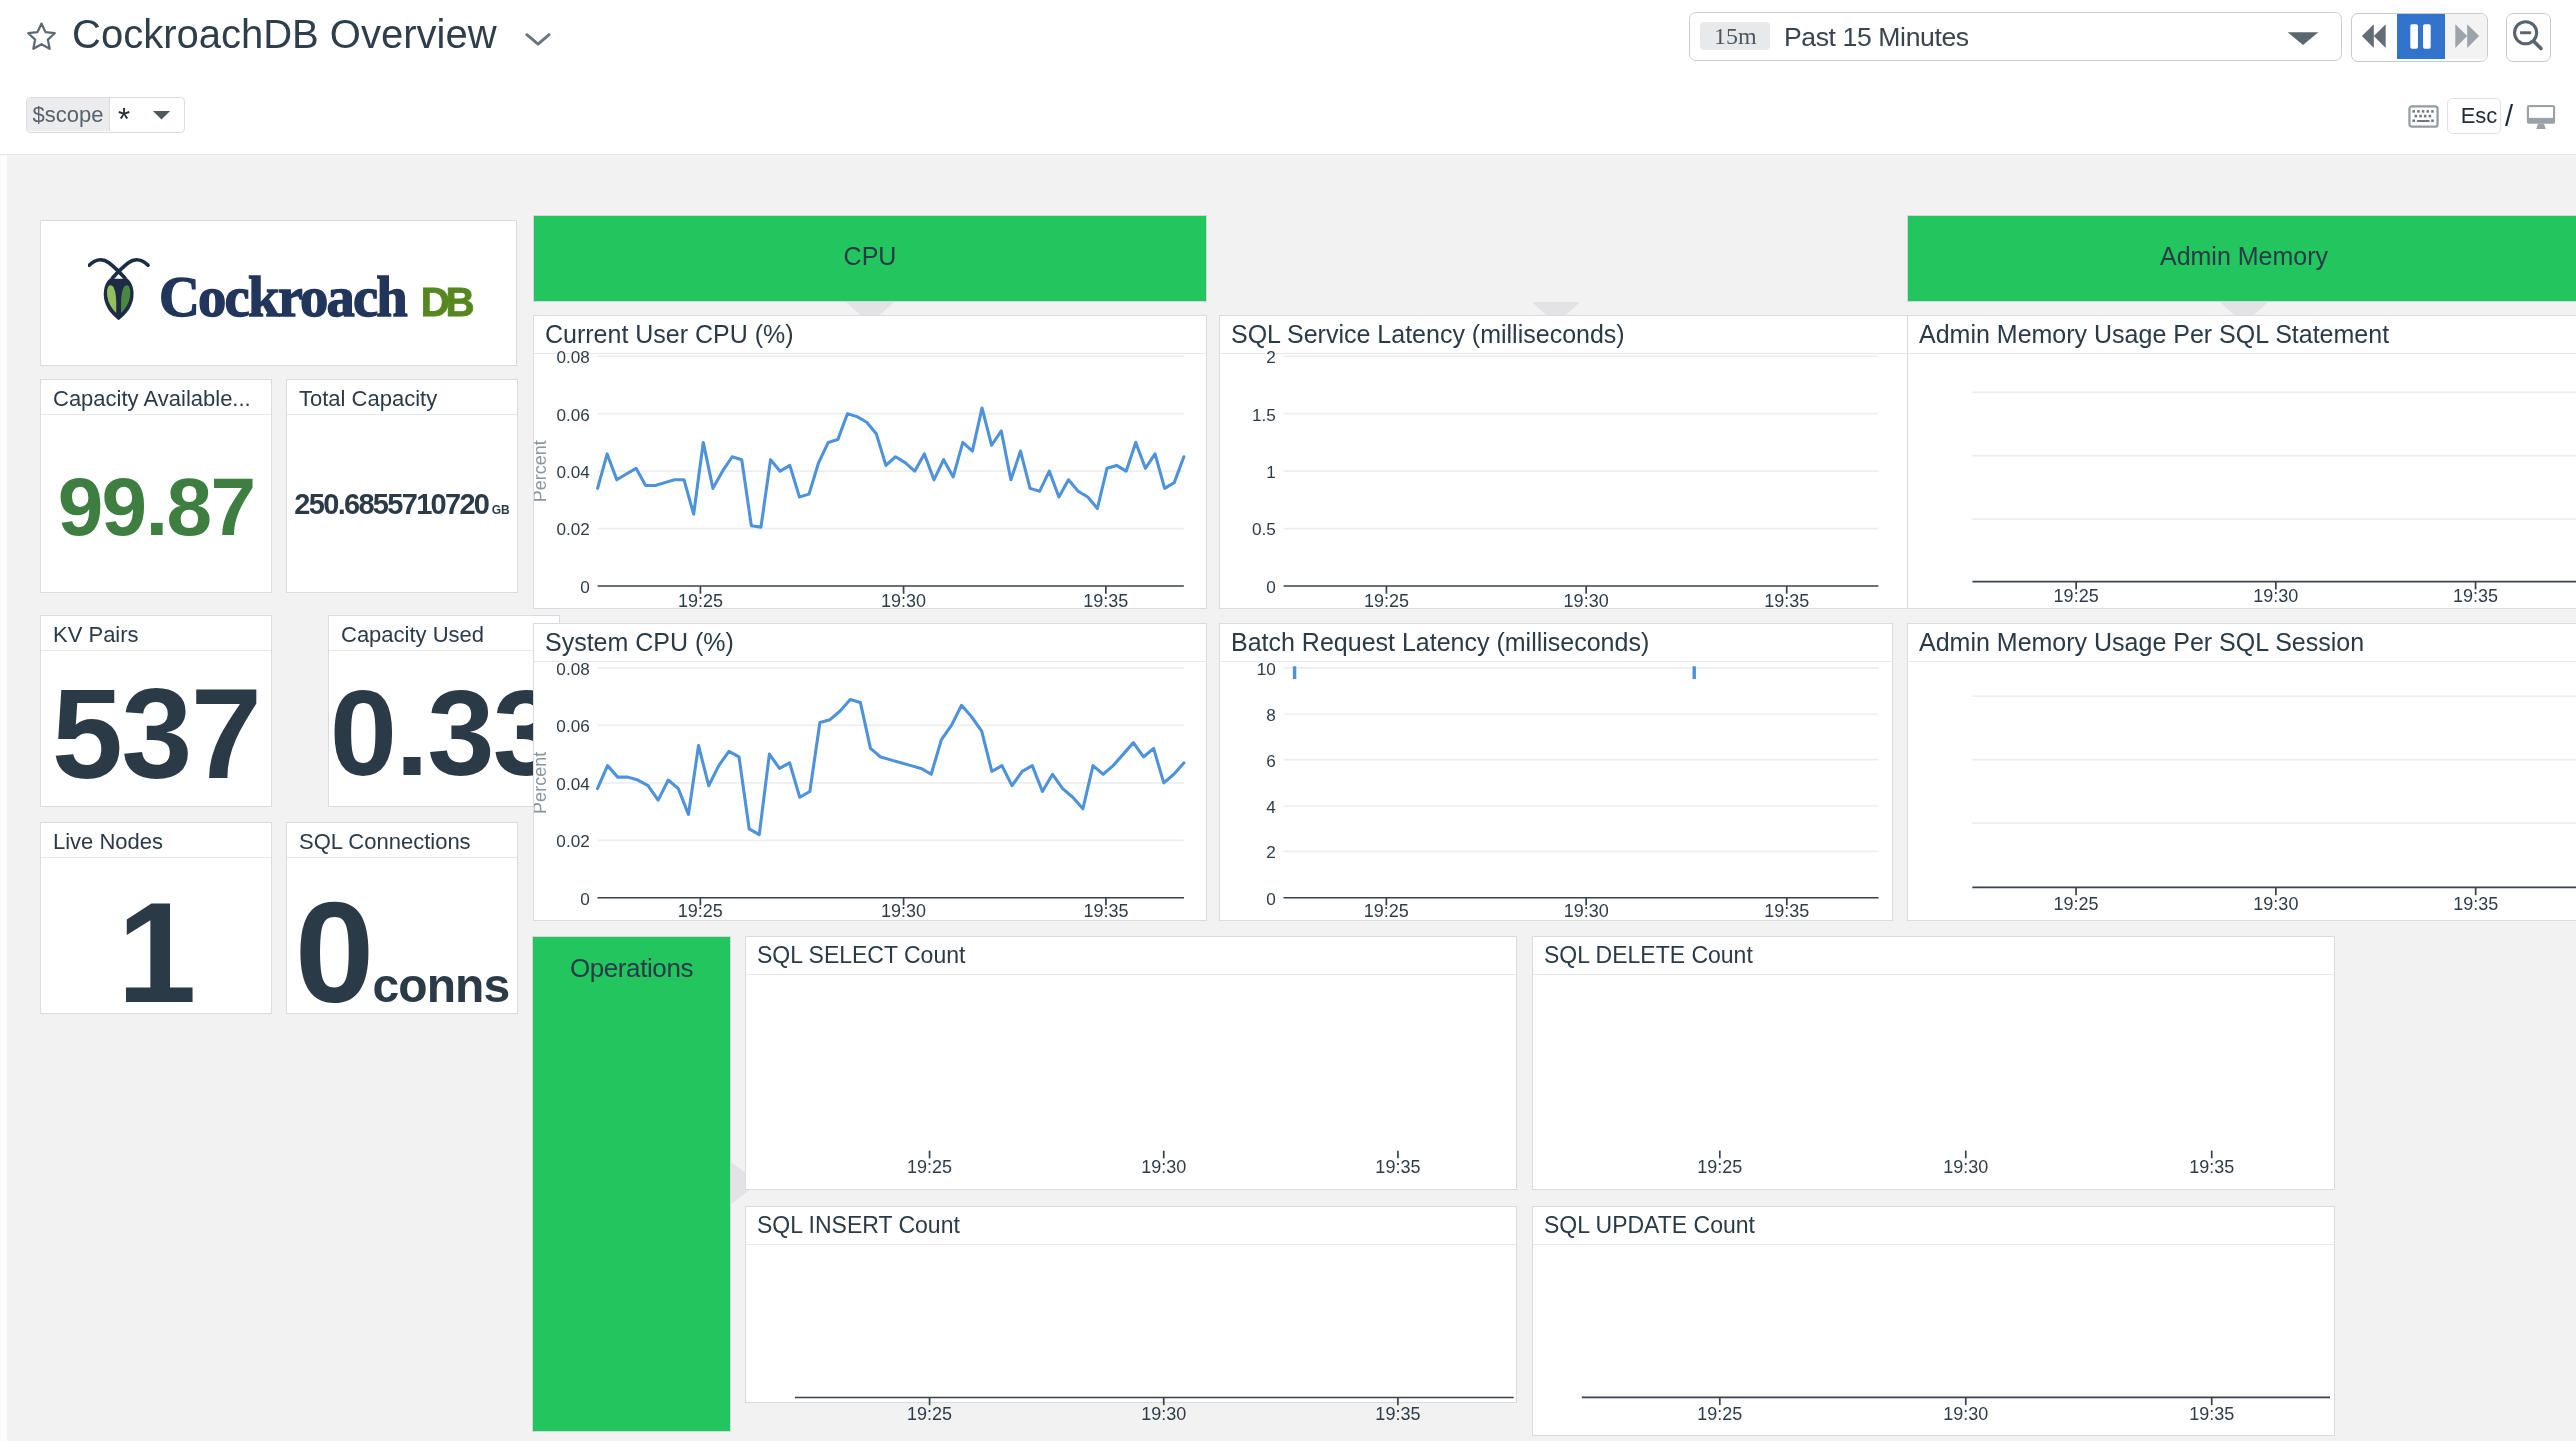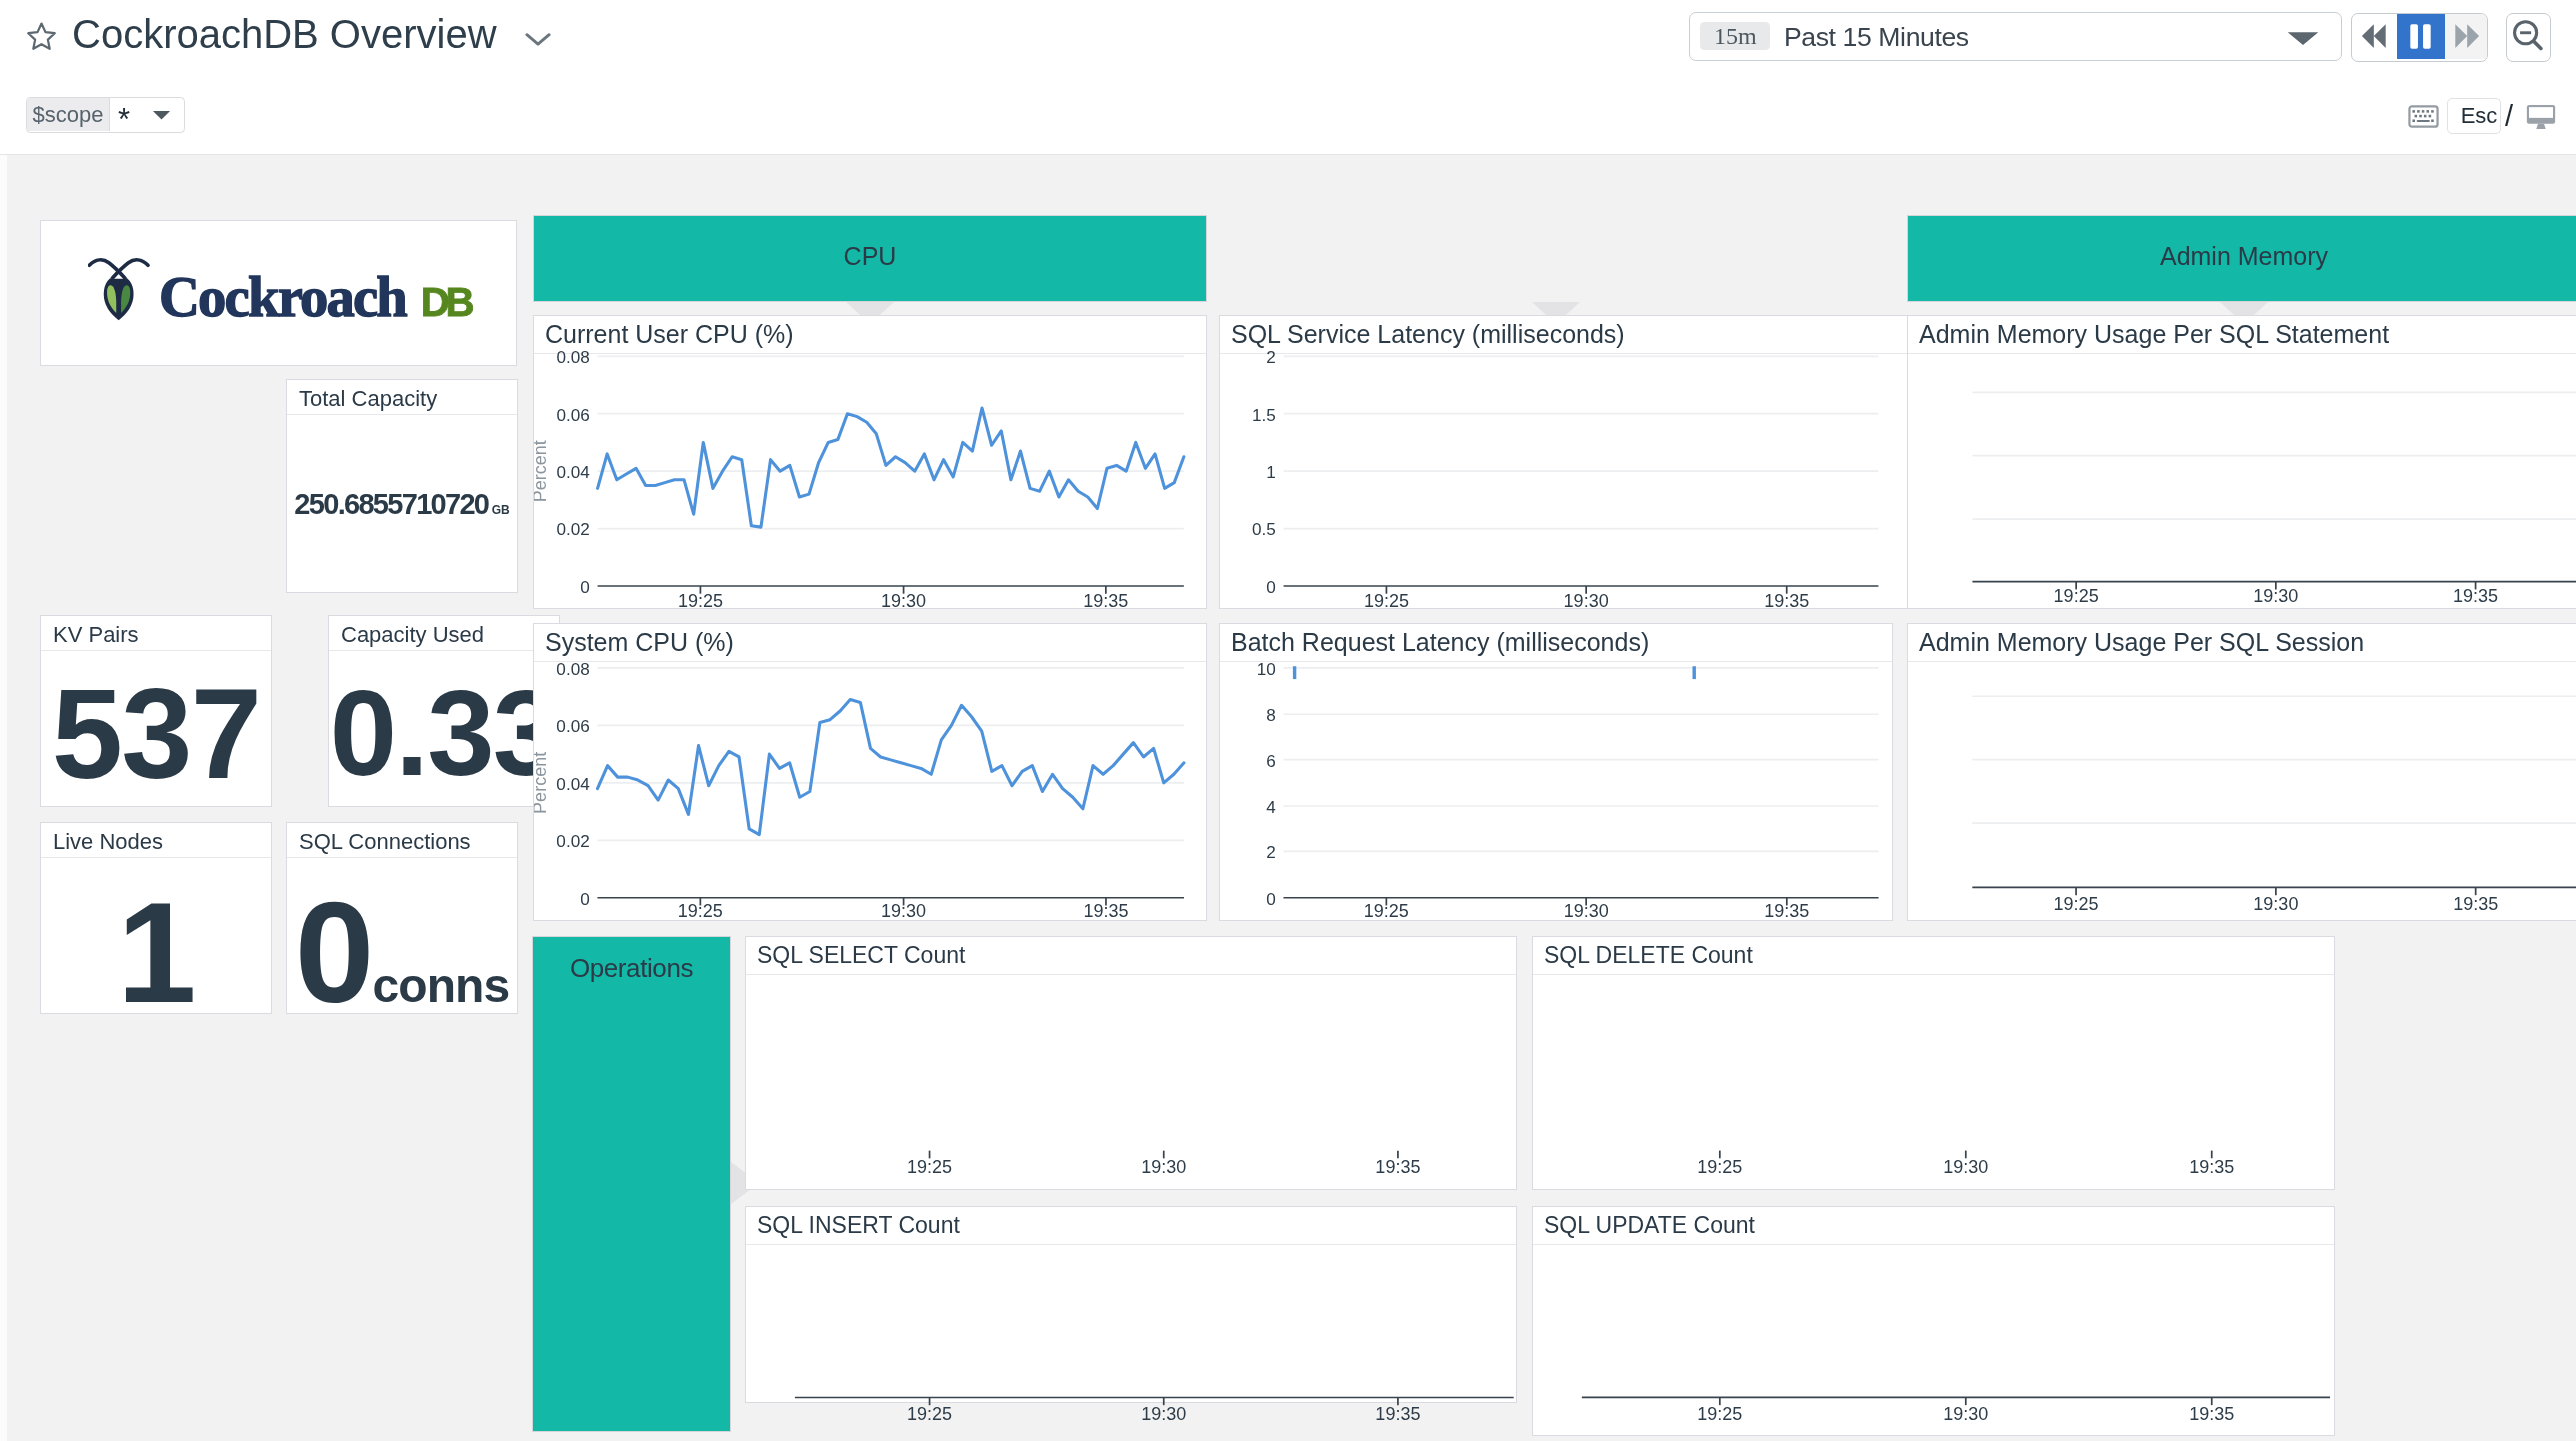--- a/index.html
+++ b/index.html
@@ -2,21 +2,21 @@
 <html style="font-size:13.7px"><head><meta charset="utf-8">
 <style>
 * { margin:0; padding:0; box-sizing:border-box; }
 html,body { width:2576px; height:1441px; overflow:hidden; background:#f2f2f3;
   font-family:"Liberation Sans", sans-serif; }
 #page { position:relative; width:2576px; height:1441px; }
 .abs { position:absolute; }
 .card { position:absolute; background:#fff; border:1.7px solid #dadae0; }
 .ctitle { position:absolute; left:0; right:0; top:0; border-bottom:1.7px solid #e7e7ec;
   color:#2b3a47; white-space:nowrap; overflow:hidden; }
-.ghdr { position:absolute; background:#14b8a6; border:1.7px solid #d5d5da;
+.ghdr { position:absolute; background:#22c55e; border:1.7px solid #d5d5da;
   color:#2b3a47; text-align:center; }
 svg { position:absolute; left:0; top:0; display:block; }
 </style></head><body>
 <div id="page">
 
 <div class="abs" style="left:0;top:0;width:2576px;height:155px;background:#fff;border-bottom:1.7px solid #e5e5e7"></div>
 <svg class="abs" style="left:25px;top:20.6px" width="33" height="31" viewBox="0 0 38 36">
 <path d="M19 3 L23.6 12.9 L34.4 14.2 L26.4 21.6 L28.5 32.3 L19 27 L9.5 32.3 L11.6 21.6 L3.6 14.2 L14.4 12.9 Z" fill="none" stroke="#5d6972" stroke-width="2.6" stroke-linejoin="round"></path>
     </svg>
 <div class="abs" style="left:72px;top:12px;font-size:40px;color:#2f3e4b;">CockroachDB Overview</div>
@@ -92,20 +92,24 @@
 <path d="M36,18.8 L44.8,28.9 L27.2,28.9 Z" fill="#ffffff"></path>
 <path d="M33.2,69 C27,63 21.8,55 22.4,43 C22.8,37.3 25.8,35 28.9,37.5 C31.6,40 33.2,48 33.2,58 Z" fill="#92c05c"></path>
 <path d="M38.8,69 C45,63 50.2,55 49.6,43 C49.2,37.3 46.2,35 43.1,37.5 C40.4,40 38.8,48 38.8,58 Z" fill="#4a8742"></path>
 <path d="M1.5,13 C9,5.5 17.5,4.8 24.5,10 C30.5,14.6 36.5,20.5 43,27.5" fill="none" stroke="#1d2b44" stroke-width="4.3" stroke-linecap="round"></path>
 <path d="M70.5,13 C63,5.5 54.5,4.8 47.5,10 C41.5,14.6 35.5,20.5 29,27.5" fill="none" stroke="#1d2b44" stroke-width="4.3" stroke-linecap="round"></path>
 </svg>
 <svg class="abs" style="left:159px;top:257px" width="326" height="69" viewBox="0 0 380 80">
 <text x="0" y="69" textLength="290" font-family="Liberation Serif, serif" font-weight="bold" font-size="66" fill="#22365c" stroke="#22365c" stroke-width="1.6">Cockroach</text>
 <text x="305" y="68" textLength="63" font-family="Liberation Sans, sans-serif" font-weight="bold" font-size="47" fill="#56871f" stroke="#56871f" stroke-width="1">DB</text>
 </svg>
+<div class="card" style="left:40px;top:379px;width:232px;height:214px;">
+      <div class="ctitle" style="height:35px;line-height:38px;font-size:22px;padding-left:12px;">Capacity Available...</div>
+      <div class="abs" style="left:0;right:0;top:37px;height:179px;text-align:center;font-size:82px;font-weight:bold;color:#3e7e41;line-height:179px;white-space:nowrap;letter-spacing:-1.7px;">99.87</div>
+    </div>
 <div class="card" style="left:286px;top:379px;width:232px;height:214px;">
       <div class="ctitle" style="height:35px;line-height:38px;font-size:22px;padding-left:12px;">Total Capacity</div>
       <div class="abs" style="left:0;right:0;top:35px;height:179px;text-align:center;line-height:179px;white-space:nowrap;"><span style="font-size:29px;font-weight:bold;color:#2b3a47;letter-spacing:-1.7px;">250.6855710720</span><span style="font-size:12px;font-weight:bold;color:#2b3a47;"> GB</span></div>
     </div>
 <div class="card" style="left:40px;top:615px;width:232px;height:192px;">
       <div class="ctitle" style="height:35px;line-height:38px;font-size:22px;padding-left:12px;">KV Pairs</div>
       <div class="abs" style="left:0;right:0;top:39px;height:157px;text-align:center;font-size:128px;font-weight:bold;color:#2b3a47;line-height:157px;white-space:nowrap;letter-spacing:-1.7px;">537</div>
     </div>
 <div class="card" style="left:286px;top:615px;width:232px;height:192px;margin-left:42px;">
       <div class="ctitle" style="height:35px;line-height:38px;font-size:22px;padding-left:12px;">Capacity Used</div>

